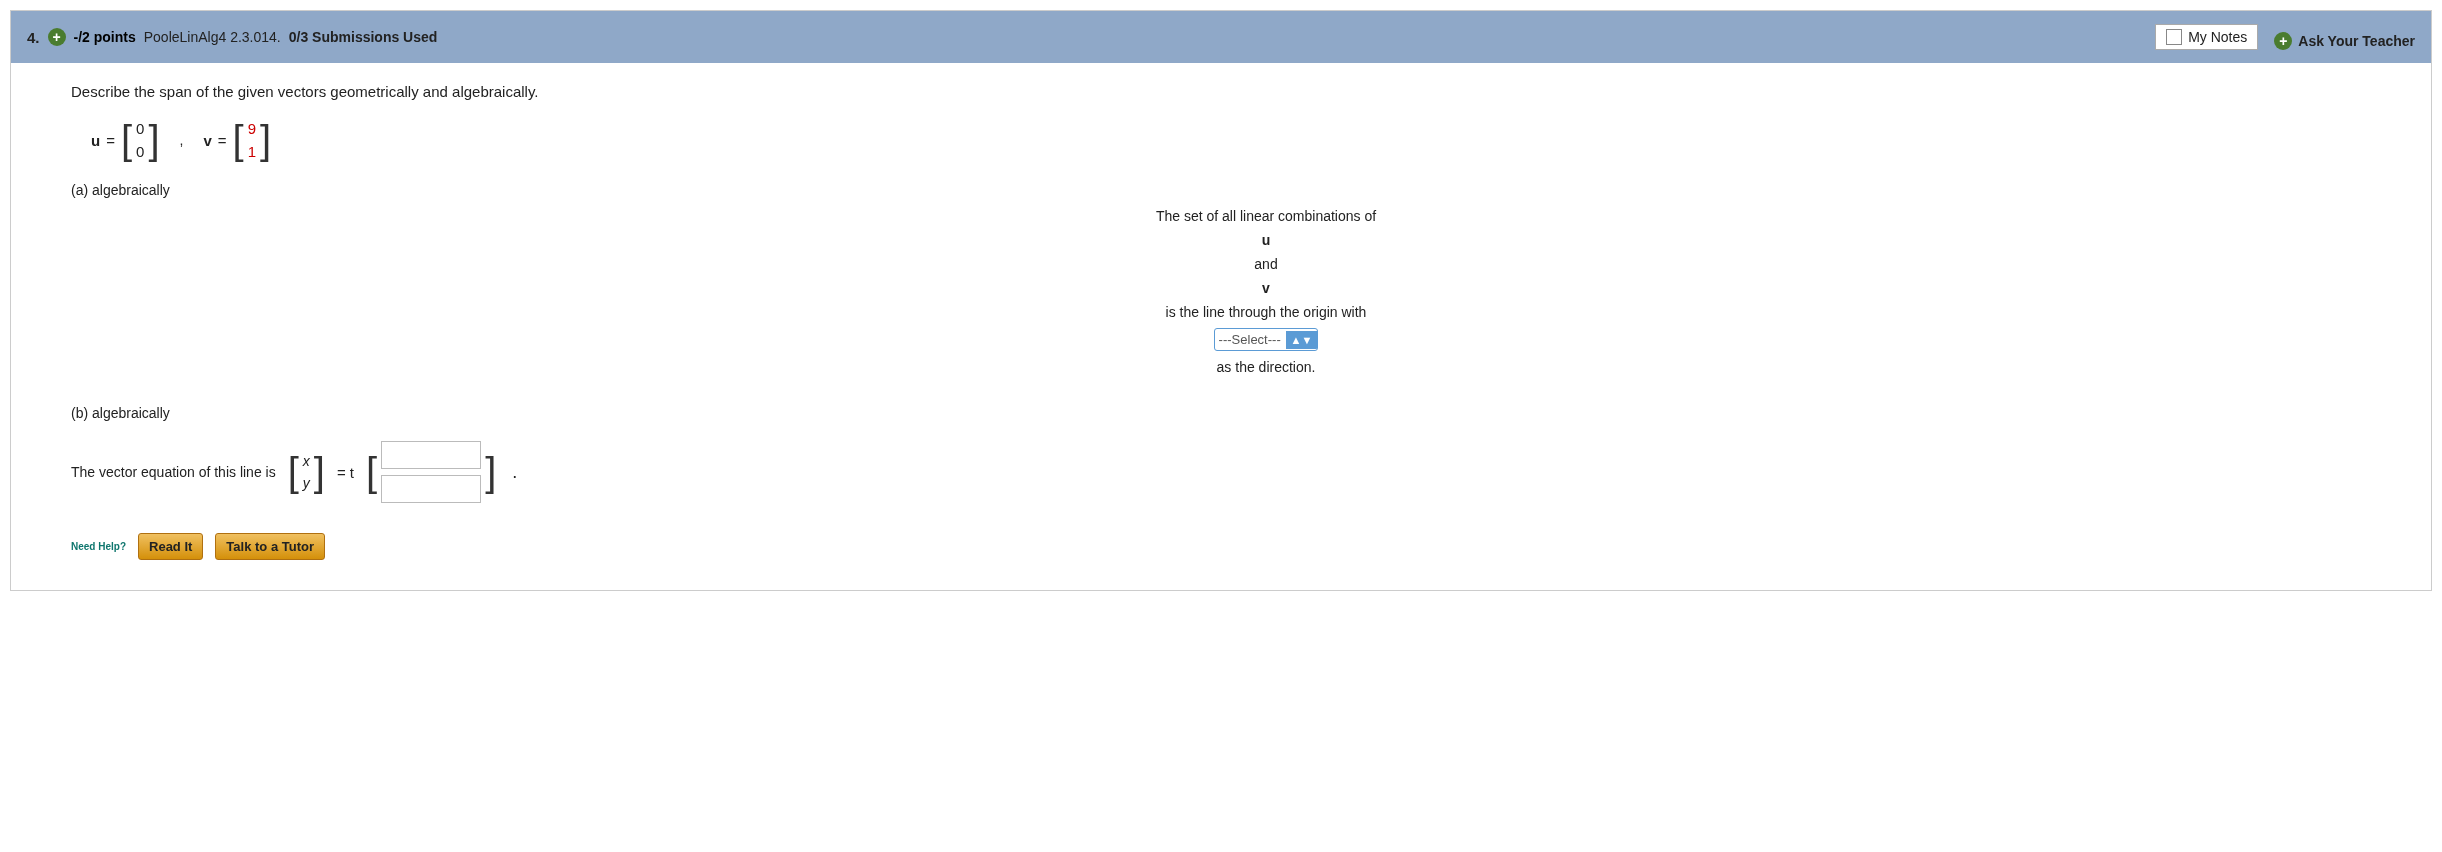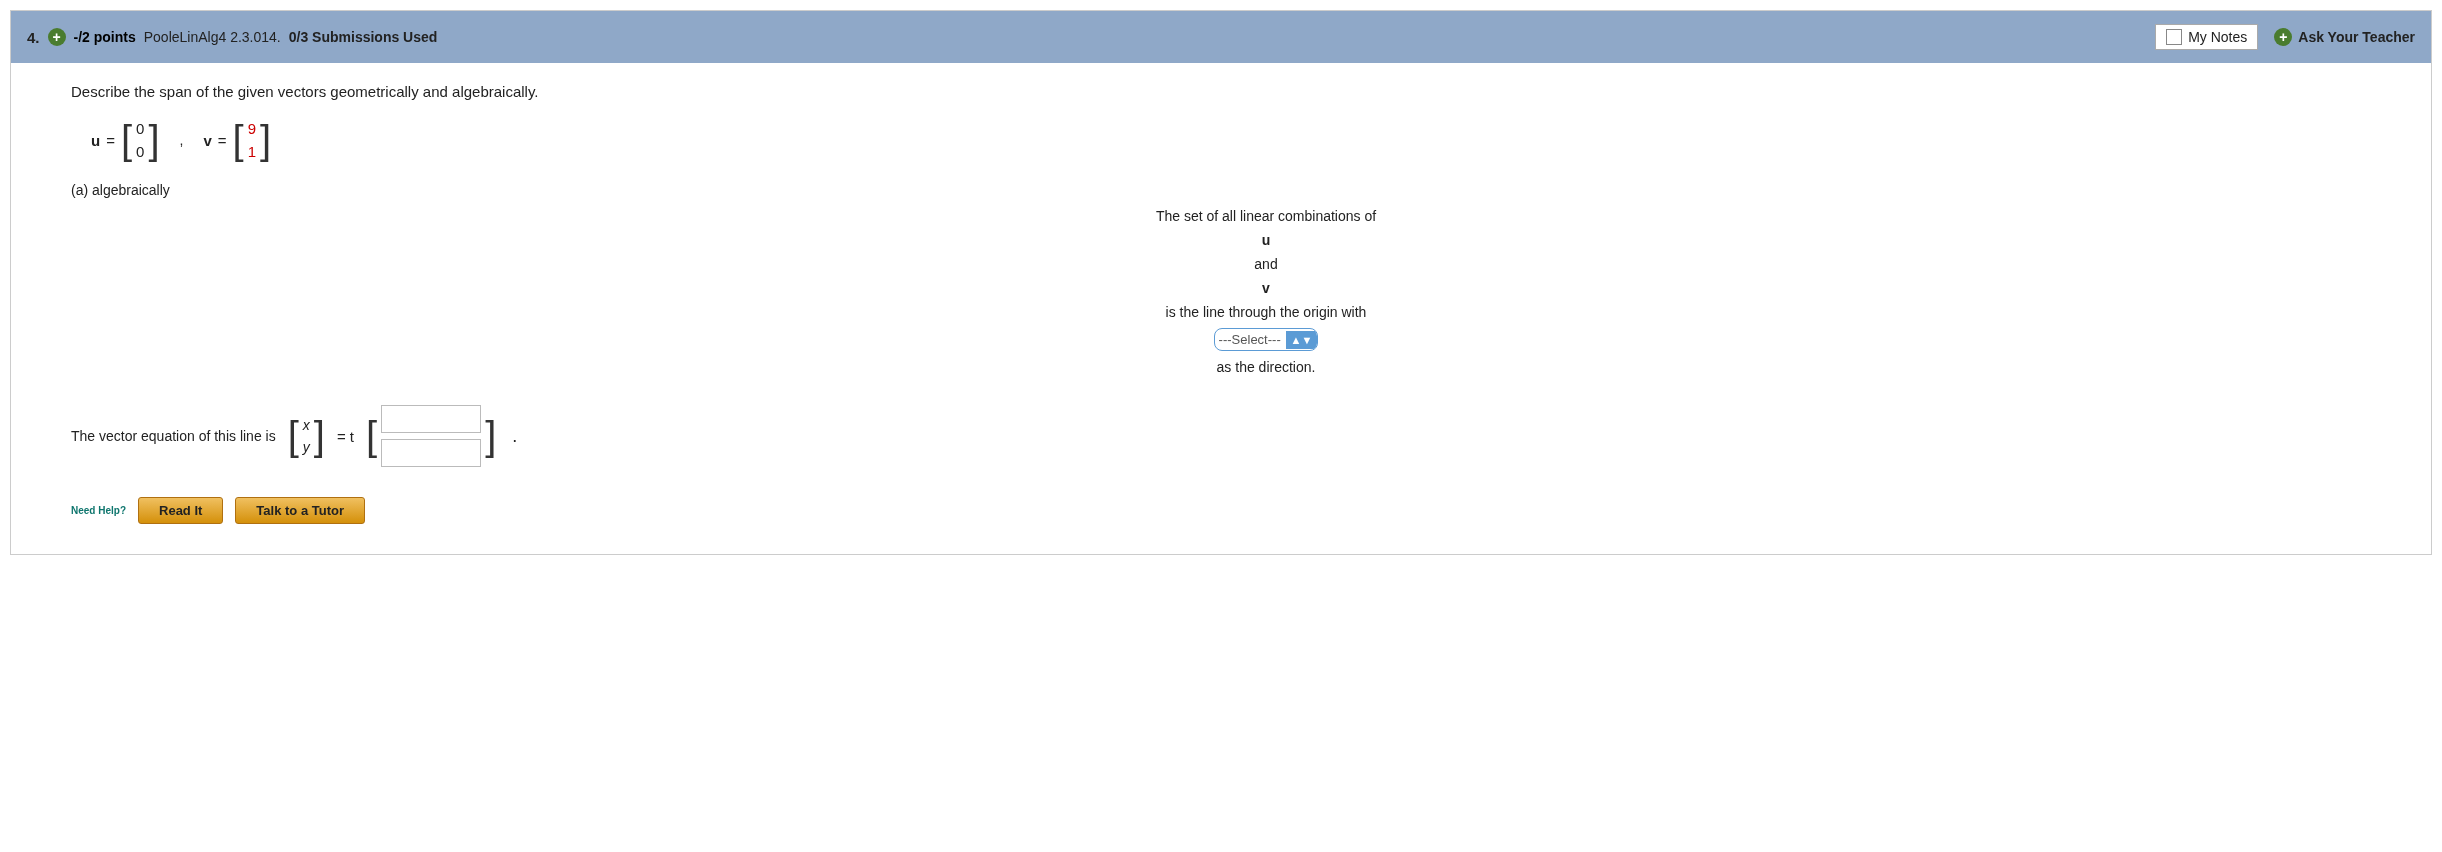--- a/index.html
+++ b/index.html
@@ -62,21 +62,21 @@
     }
 
     .submissions {
       color: #222;
       font-size: 14px;
       font-weight: bold;
     }
 
     .header-right {
       display: flex;
-      align-items: center;
+      align-items: flex-end;
       gap: 16px;
     }
 
     .my-notes-btn {
       display: flex;
       align-items: center;
       gap: 6px;
       background: white;
       border: 1px solid #aaa;
       padding: 4px 10px;
@@ -193,21 +193,21 @@
       font-size: 14px;
       display: flex;
       align-items: center;
       gap: 8px;
       flex-wrap: wrap;
       flex-direction: column;
     }
 
     .select-box {
       border: 1px solid #5b9bd5;
-      border-radius: 8px;
+      border-radius: 3px;
       display: inline-flex;
       align-items: center;
       overflow: hidden;
     }
 
     .select-box select {
       border: none;
       background: transparent;
       padding: 3px 4px;
       font-size: 13px;
@@ -296,21 +296,21 @@
 
     .need-help-label {
       color: #0f766e;
       font-weight: bold;
       font-size: 10px;
     }
 
     .help-button {
       background: linear-gradient(to bottom, #f0c060, #d4900a);
       border: 1px solid #b07010;
-      padding: 5px 20px;
+      padding: 5px 10px;
       font-size: 13px;
       font-weight: bold;
       color: #222;
       cursor: pointer;
       border-radius: 3px;
     }
   </style>
 </head>
 <body>
 
@@ -384,20 +384,21 @@
           <option>v</option>
           <option>u+v</option>
           <option>u-v</option>
         </select>
         <span class="select-chevron">▲▼</span>
       </div>
       <span>as the direction.</span>
     </div>
 
     <div class="part-b-section">
+      <div class="part-label">(b) algebraically</div>
       <div class="vector-equation">
         <span>The vector equation of this line is</span>
 
         <div class="xy-matrix">
           <span class="bracket-left">[</span>
           <div class="xy-values">
             <span class="xy-val">x</span>
             <span class="xy-val">y</span>
           </div>
           <span class="bracket-right">]</span>

